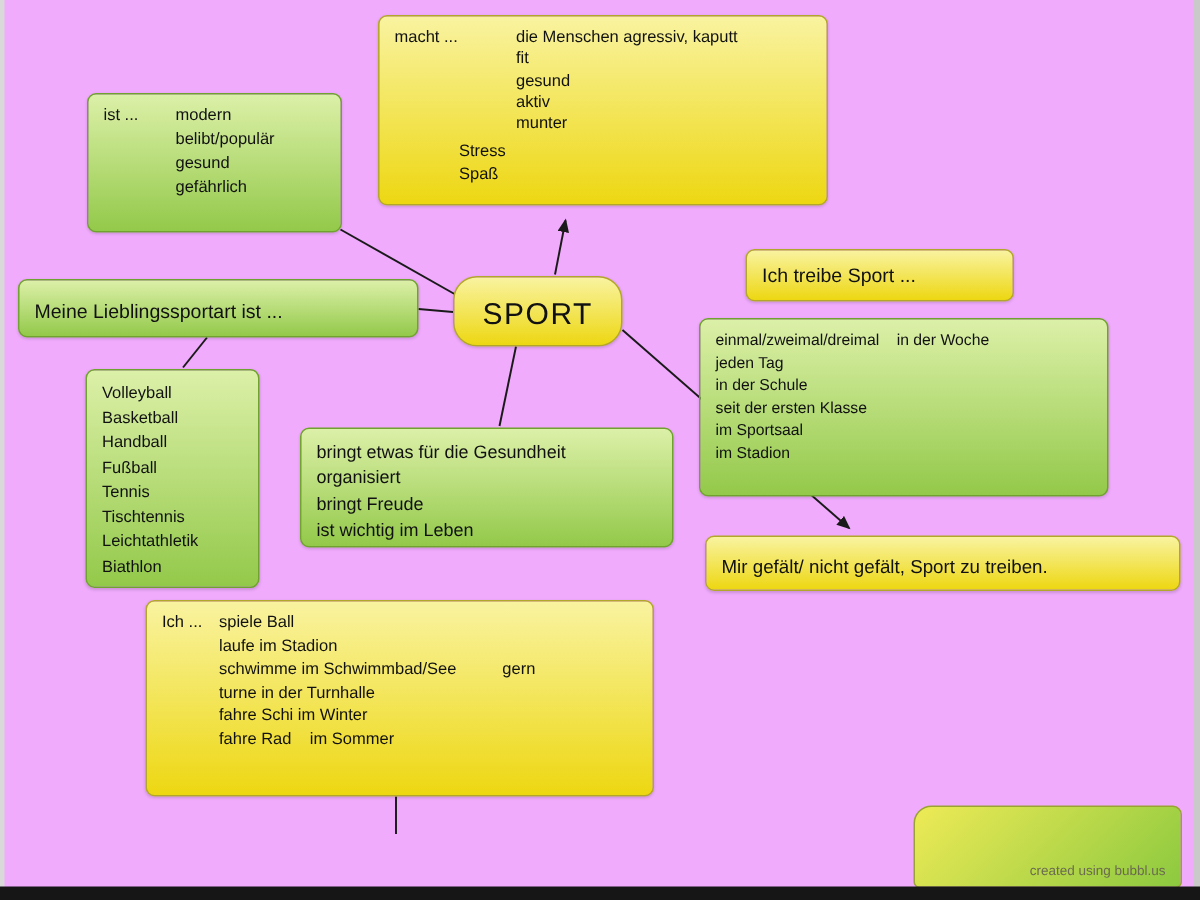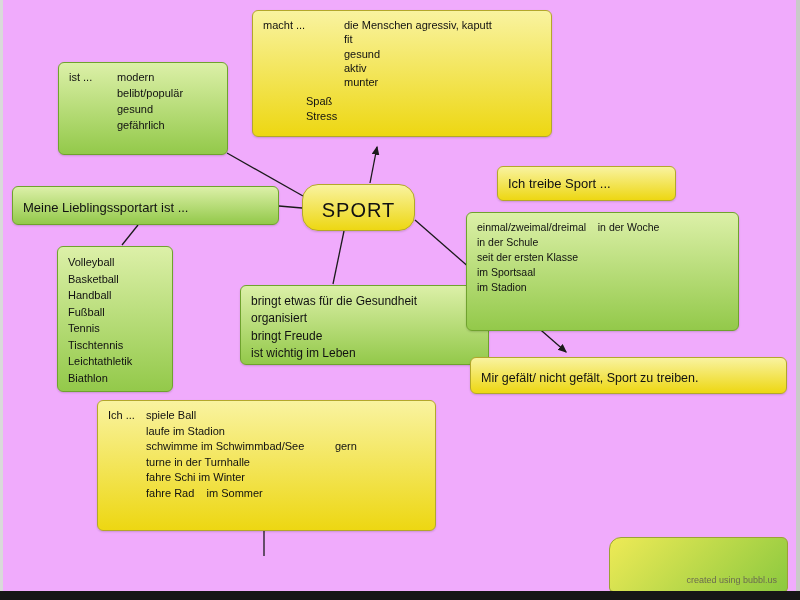--- a/index.html
+++ b/index.html
@@ -68,22 +68,22 @@
       <span class="nlabel" style="min-width:81px;">macht ...</span>
       <div class="nitems">
         <span>die Menschen agressiv, kaputt</span>
         <span>fit</span>
         <span>gesund</span>
         <span>aktiv</span>
         <span>munter</span>
       </div>
     </div>
     <div class="extras" style="margin-left:43px;">
+      <span>Stress</span>
       <span>Spaß</span>
-      <span>Stress</span>
     </div>
   </div>
 
   <div class="node green" style="left:58px;top:62px;width:170px;height:93px;">
     <div class="label-row">
       <span class="nlabel" style="min-width:48px;">ist ...</span>
       <div class="nitems" style="line-height:1.45;">
         <span>modern</span>
         <span>belibt/populär</span>
         <span>gesund</span>
@@ -106,36 +106,37 @@
       <span>Tischtennis</span>
       <span>Leichtathletik</span>
       <span>Biathlon</span>
     </div>
   </div>
 
   <div class="node yellow single" id="node-sport" style="left:302px;top:184px;width:113px;height:47px;">
     <span>SPORT</span>
   </div>
 
-  <div class="node green" id="node-gesundheit" style="left:200px;top:285px;width:249px;height:80px;margin-left:40px;">
+  <div class="node green" id="node-gesundheit" style="left:200px;top:285px;width:249px;height:80px;">
     <div class="nitems">
       <span>bringt etwas für die Gesundheit</span>
       <span>organisiert</span>
       <span>bringt Freude</span>
       <span>ist wichtig im Leben</span>
     </div>
   </div>
 
   <div class="node yellow single" id="node-treibe" style="left:497px;top:166px;width:179px;height:35px;">
     <span style="white-space:pre;">Ich treibe Sport ...</span>
   </div>
 
   <div class="node green" id="node-haeufigkeit" style="left:466px;top:212px;width:273px;height:119px;">
     <div class="nitems">
       <span>einmal/zweimal/dreimal    in der Woche</span>
+      <span>jeden Tag</span>
       <span>in der Schule</span>
       <span>seit der ersten Klasse</span>
       <span>im Sportsaal</span>
       <span>im Stadion</span>
     </div>
   </div>
 
   <div class="node yellow single" id="node-gefaellt" style="left:470px;top:357px;width:317px;height:37px;">
     <span style="white-space:pre;">Mir gefält/ nicht gefält, Sport zu treiben.</span>
   </div>

